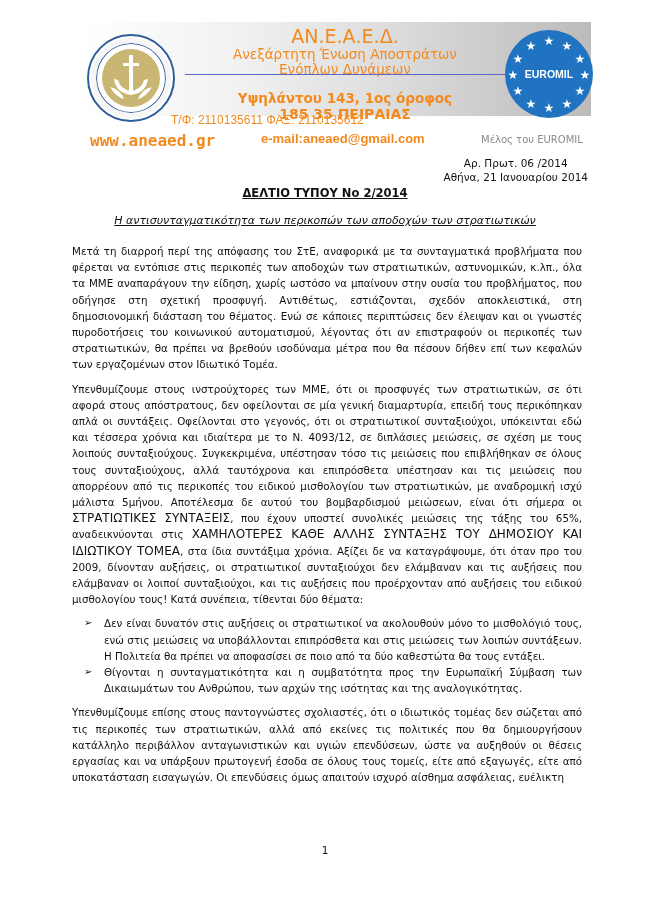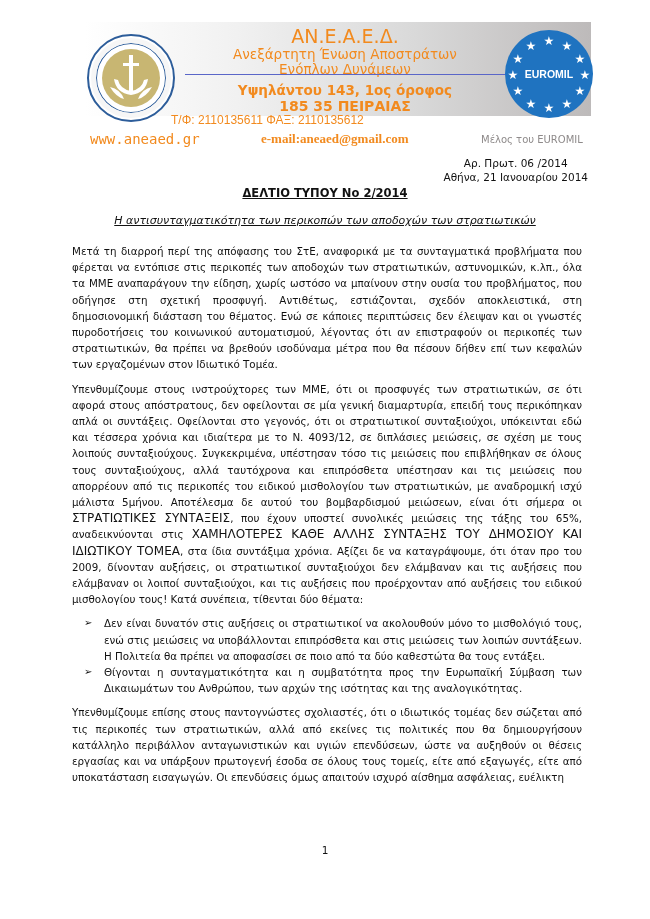--- a/index.html
+++ b/index.html
@@ -15,28 +15,28 @@
       box-shadow: inset 0 0 0 1px #2d5d9a; }
     .seal .inner { position: absolute; left: 13px; top: 13px; width: 58px; height: 58px; border-radius: 50%;
       background: #c8b672; }
     .seal svg { position: absolute; left: 13px; top: 13px; }
 
     .hdr-center { position: absolute; left: 90px; top: 4px; width: 340px; text-align: center;
       color: #f28a1e; }
     .org-abbr { font-family: "DejaVu Sans", sans-serif; font-size: 19px; line-height: 21px; }
     .org-name { font-family: "DejaVu Sans", sans-serif; font-size: 13.5px; line-height: 15px; }
     .hr-blue { position: absolute; left: 100px; top: 52px; width: 330px; height: 1px; background: #5a66c8; }
-    .addr { position: absolute; left: 90px; top: 60px; width: 340px; text-align: center; color: #f28a1e; }
+    .addr { position: absolute; left: 90px; top: 68px; width: 340px; text-align: center; color: #f28a1e; }
     .addr .line1 { font-size: 13.5px; line-height: 16px; font-weight: bold; }
     .addr .line2 { font-size: 14px; line-height: 16px; font-weight: bold; }
     .phone { position: absolute; left: 86px; top: 91px; font-family: "Liberation Sans", sans-serif;
       font-size: 12px; color: #f28a1e; }
     .website { position: absolute; left: 5px; top: 109px; font-family: "DejaVu Sans Mono", monospace;
-      font-size: 14px; font-weight: normal; color: #f28a1e; }
-    .email { position: absolute; left: 176px; top: 109px; font-family: Liberation Serif, serif;
+      font-size: 16px; font-weight: bold; color: #f28a1e; }
+    .email { position: absolute; left: 176px; top: 109px; font-family: Liberation Sans, sans-serif;
       font-size: 13px; font-weight: bold; color: #f28a1e; text-align: right; }
 
     .euromil { position: absolute; left: 420px; top: 8px; width: 88px; height: 88px; border-radius: 50%;
       background: #1f73c0; }
     .euromil .star { position: absolute; color: #fff; font-size: 12px; line-height: 12px; width: 12px;
       text-align: center; }
     .euromil .word { position: absolute; left: 0; width: 88px; top: 38px; text-align: center; color: #fff;
       font-family: "Liberation Sans", sans-serif; font-weight: bold; font-size: 10.5px; }
     .member { position: absolute; left: 396px; top: 112px; font-family: "DejaVu Sans", sans-serif;
       font-size: 10px; color: #8e8a8a; white-space: nowrap; }

